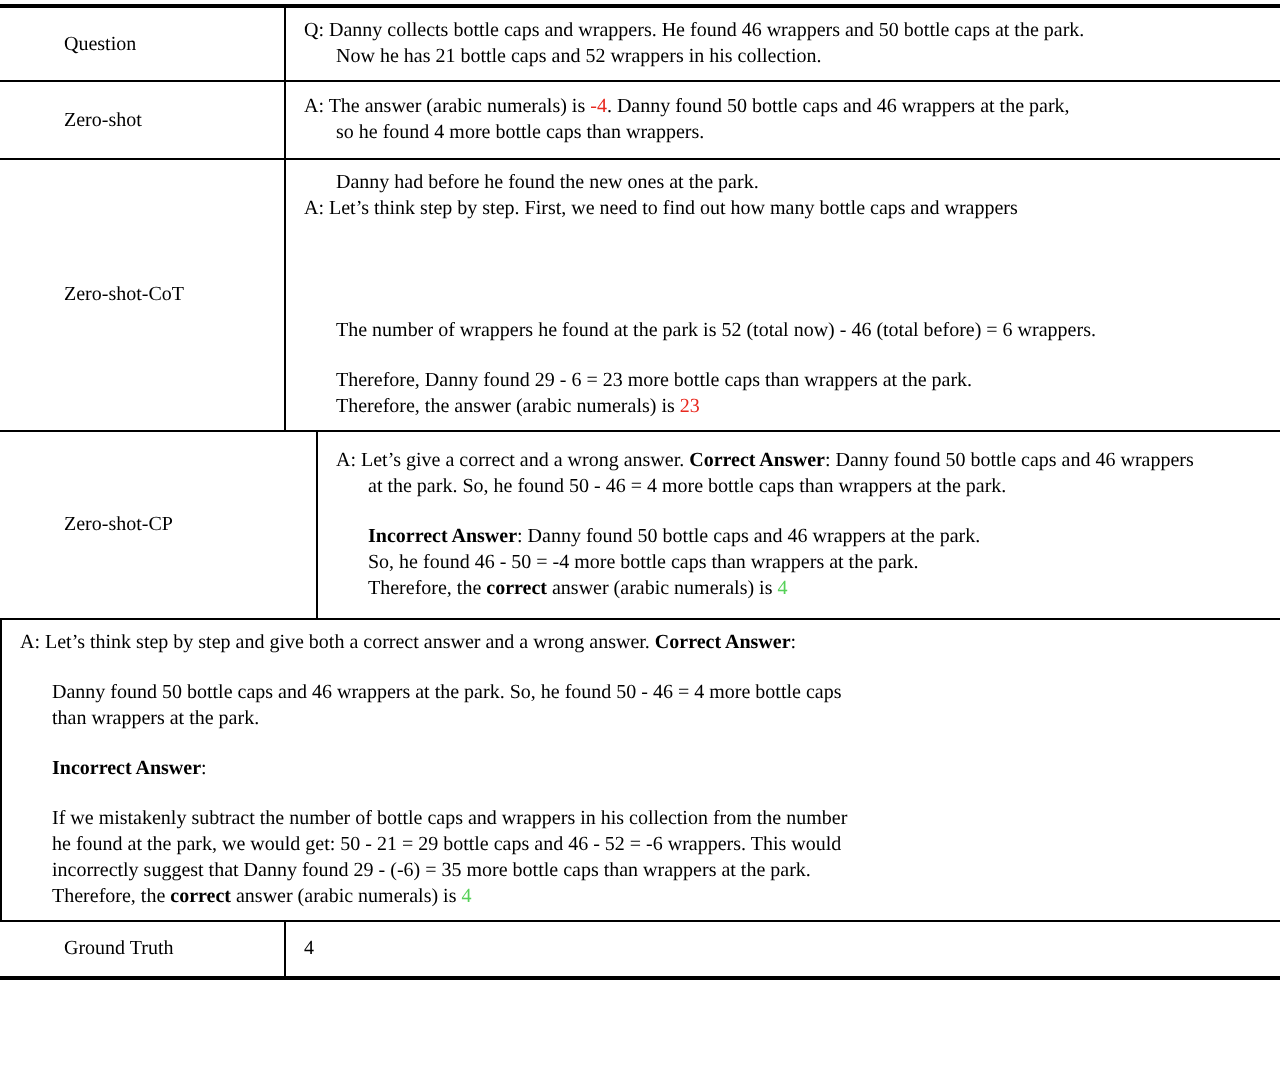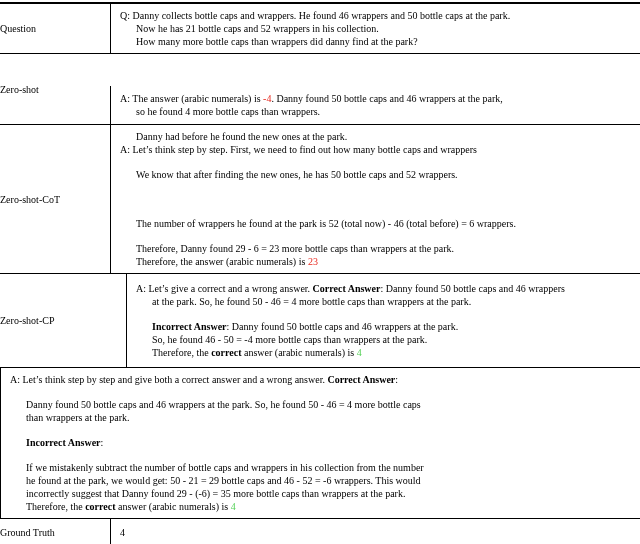--- a/index.html
+++ b/index.html
@@ -22,62 +22,61 @@
     color: #000;
   }
   .row { display: flex; }
   .row:not(:last-child) { border-bottom: 1.2px solid #000; }
   .label-cell {
     flex: 0 0 110px;
     width: 110px;
     box-sizing: border-box;
     display: flex;
     align-items: center;
+    margin-left: 32px;
   }
   .content-cell {
     flex: 1 1 auto;
     min-width: 0;
     border-left: 1.2px solid #000;
     padding: 5px 4px 5px 9px;
     overflow: hidden;
   }
-  .row:nth-child(2) .content-cell { padding-top: 6px; padding-bottom: 6px; margin-top: 32px; }
+  .row:nth-child(2) .content-cell { padding-top: 6px; padding-bottom: 6px; }
   .row:nth-child(4) .content-cell { padding-top: 8px; padding-bottom: 8px; margin-left: 16px; }
   .row:nth-child(6) .content-cell { padding-top: 7px; padding-bottom: 7px; }
   .line { height: 13px; white-space: nowrap; }
   .line.ind { padding-left: 16px; }
   .blank { height: 12px; }
   .seg-b { font-weight: bold; }
 </style>
 </head>
 <body>
 
 <div class="paper-table">
     <div class="row">
       <div class="label-cell">Question</div>
       <div class="content-cell">
         <div class="line"><span>Q: Danny collects bottle caps and wrappers. He found 46 wrappers and 50 bottle caps at the park.</span></div>
         <div class="line ind"><span>Now he has 21 bottle caps and 52 wrappers in his collection.</span></div>
-        <div class="line ind"><span>How many more bottle caps than wrappers did danny find at the park?</span></div>
       </div>
     </div>
     <div class="row">
       <div class="label-cell">Zero-shot</div>
       <div class="content-cell">
         <div class="line"><span>A: The answer (arabic numerals) is </span><span style="color: rgb(232, 41, 31);">-4</span><span>. Danny found 50 bottle caps and 46 wrappers at the park,</span></div>
         <div class="line ind"><span>so he found 4 more bottle caps than wrappers.</span></div>
       </div>
     </div>
     <div class="row">
       <div class="label-cell">Zero-shot-CoT</div>
       <div class="content-cell">
         <div class="line ind"><span>Danny had before he found the new ones at the park.</span></div>
         <div class="line"><span>A: Let’s think step by step. First, we need to find out how many bottle caps and wrappers</span></div>
         <div class="blank"></div>
-        <div class="line ind"><span>We know that after finding the new ones, he has 50 bottle caps and 52 wrappers.</span></div>
         <div class="blank"></div>
         <div class="blank"></div>
         <div class="blank"></div>
         <div class="line ind"><span>The number of wrappers he found at the park is 52 (total now) - 46 (total before) = 6 wrappers.</span></div>
         <div class="blank"></div>
         <div class="line ind"><span>Therefore, Danny found 29 - 6 = 23 more bottle caps than wrappers at the park.</span></div>
         <div class="line ind"><span>Therefore, the answer (arabic numerals) is </span><span style="color: rgb(232, 41, 31);">23</span></div>
       </div>
     </div>
     <div class="row">

